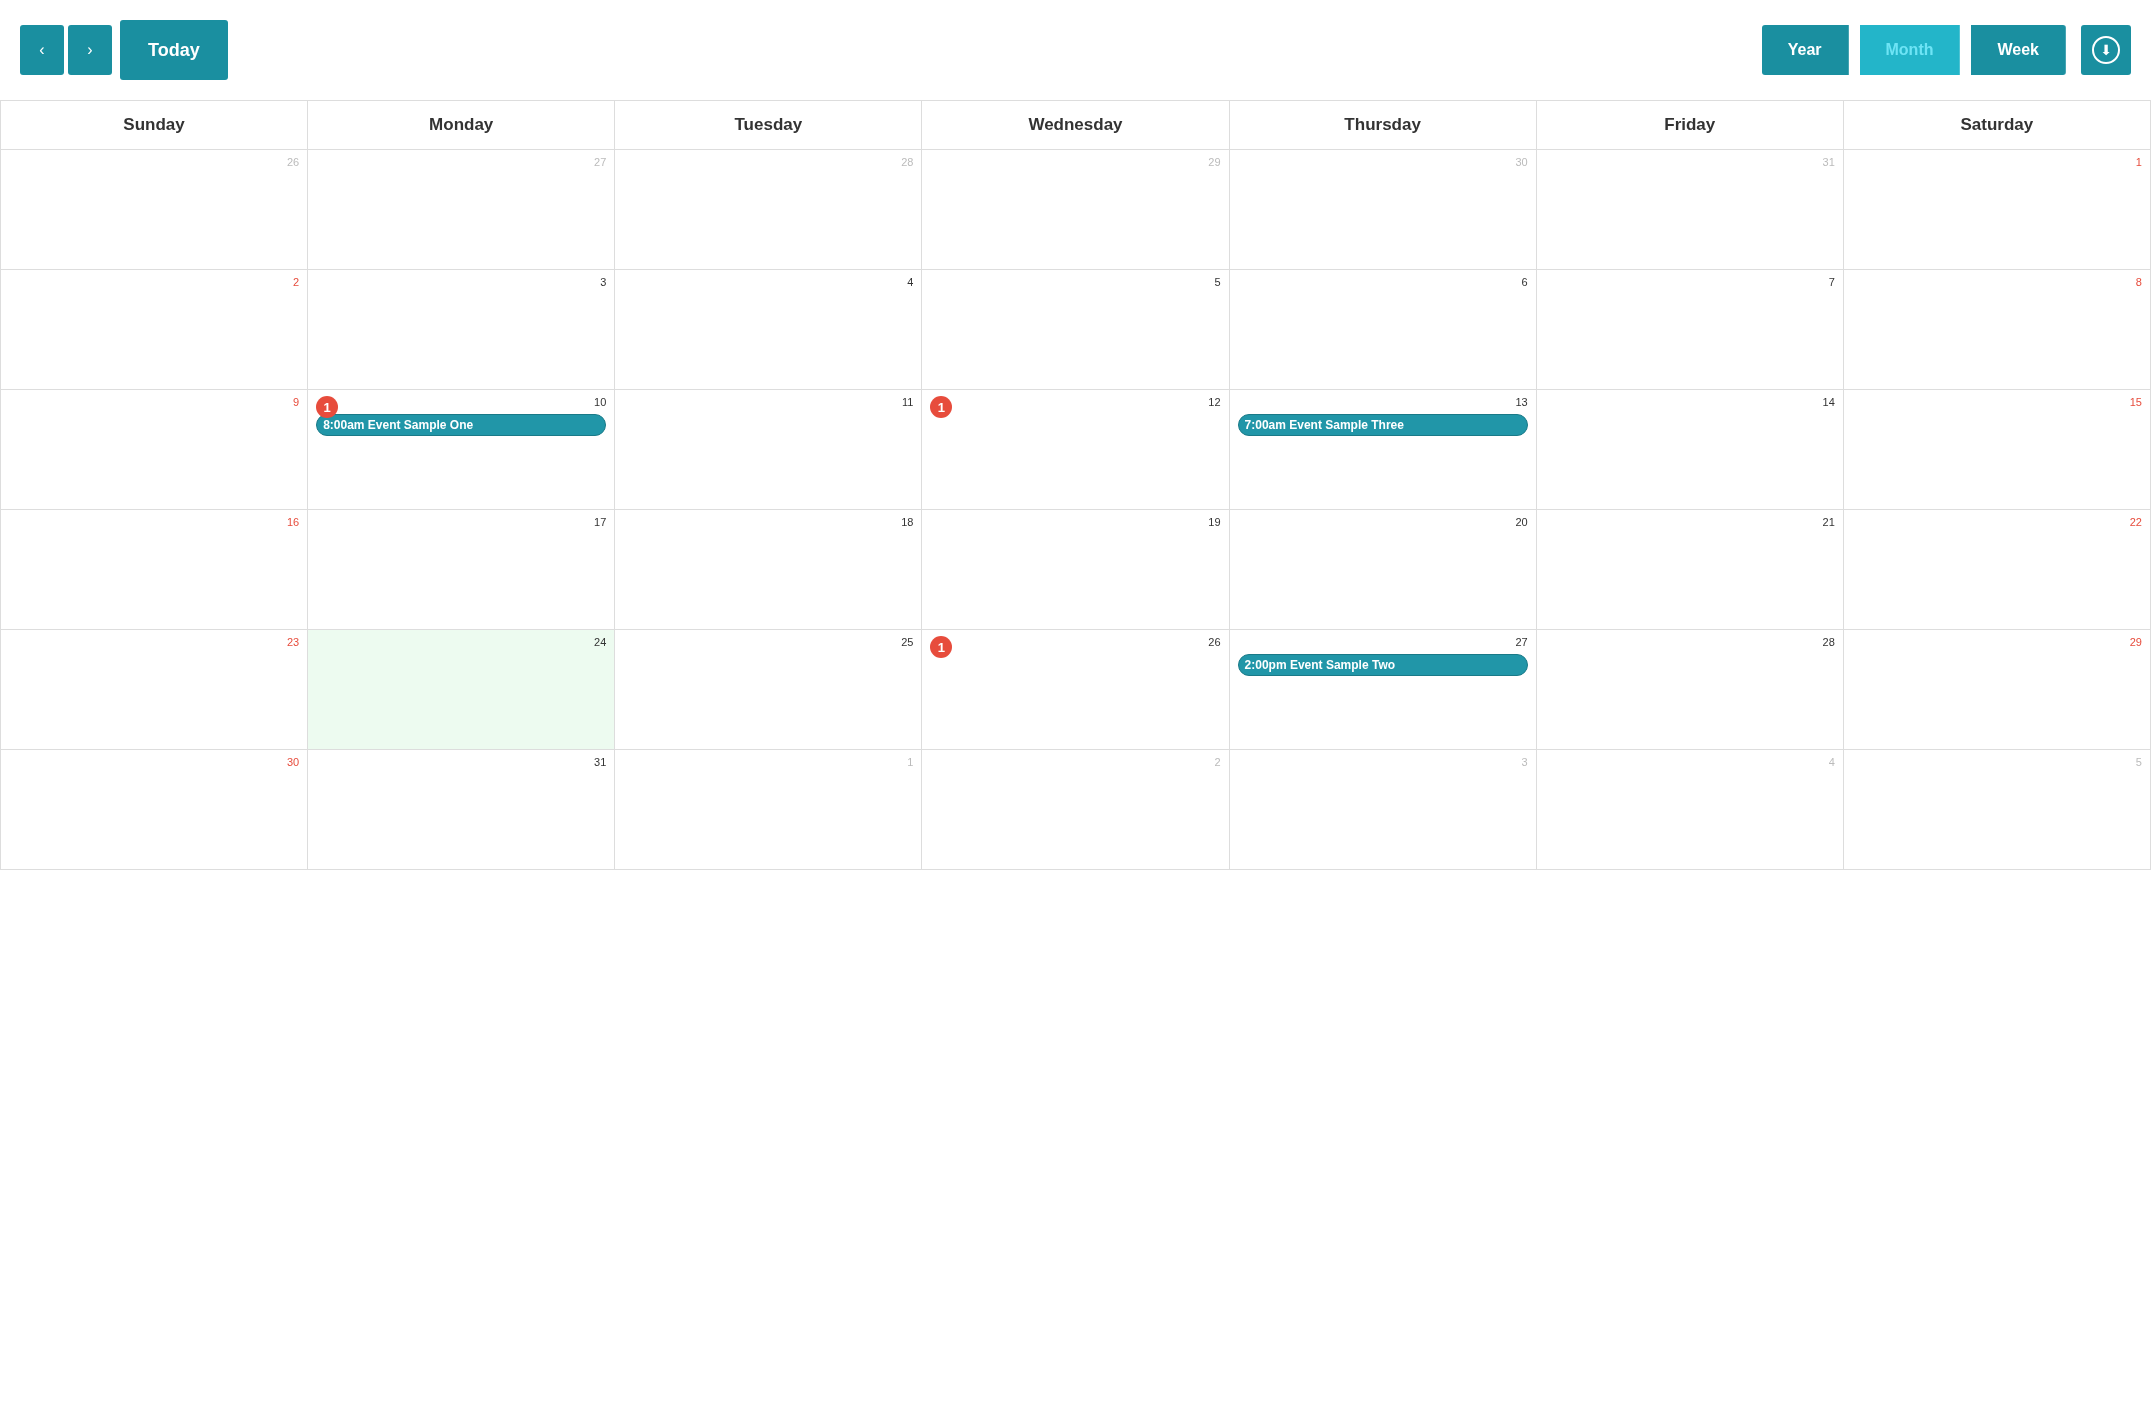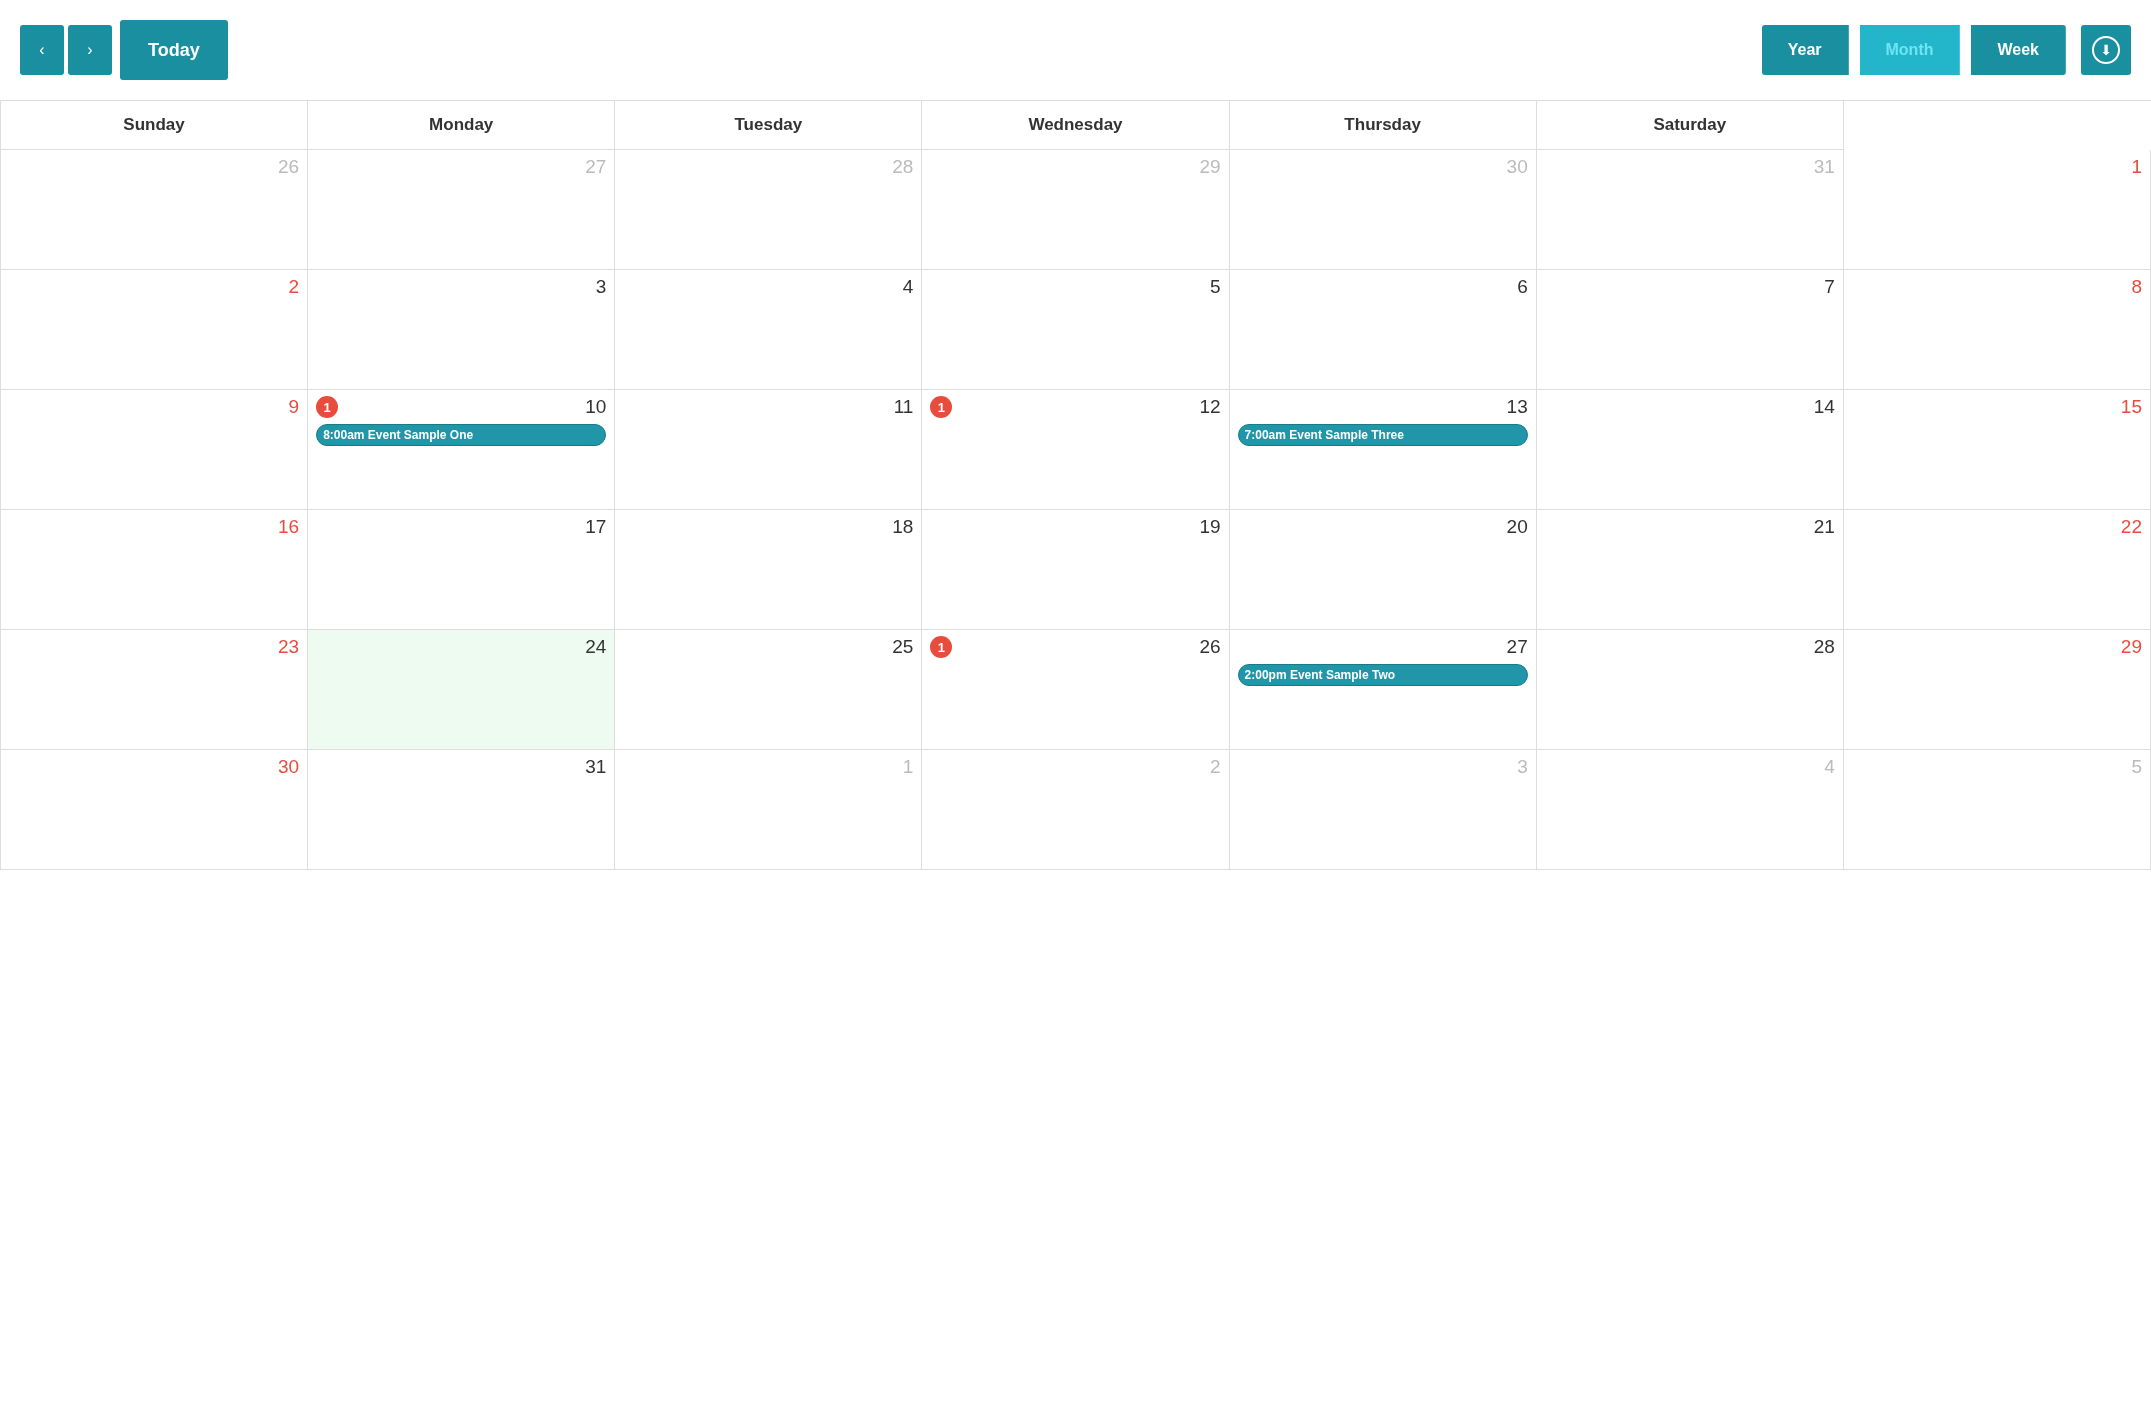--- a/index.html
+++ b/index.html
@@ -105,21 +105,21 @@
       position: relative;
       background: #fff;
     }
     .calendar-cell.today {
       background: #edfbf0;
     }
     .calendar-cell.other-month .date-num {
       color: #bbb;
     }
     .date-num {
-      font-size: 19px;
+      font-size: 11px;
       font-weight: normal;
       text-align: right;
       display: block;
       margin-bottom: 2px;
     }
     .date-num.weekend {
       color: #e74c3c;
     }
     .cell-header {
       display: flex;
@@ -177,20 +177,21 @@
       </button>
     </div>
   </div>
 
   <div class="day-headers">
     <div class="day-header">Sunday</div>
     <div class="day-header">Monday</div>
     <div class="day-header">Tuesday</div>
     <div class="day-header">Wednesday</div>
     <div class="day-header">Thursday</div>
+    <div class="day-header">Friday</div>
     <div class="day-header">Saturday</div>
   </div>
 
   <div class="calendar-grid">
 
     <div class="calendar-cell other-month">
         <div class="cell-header">
           <span class="date-num">26</span>
         </div>
       </div>

